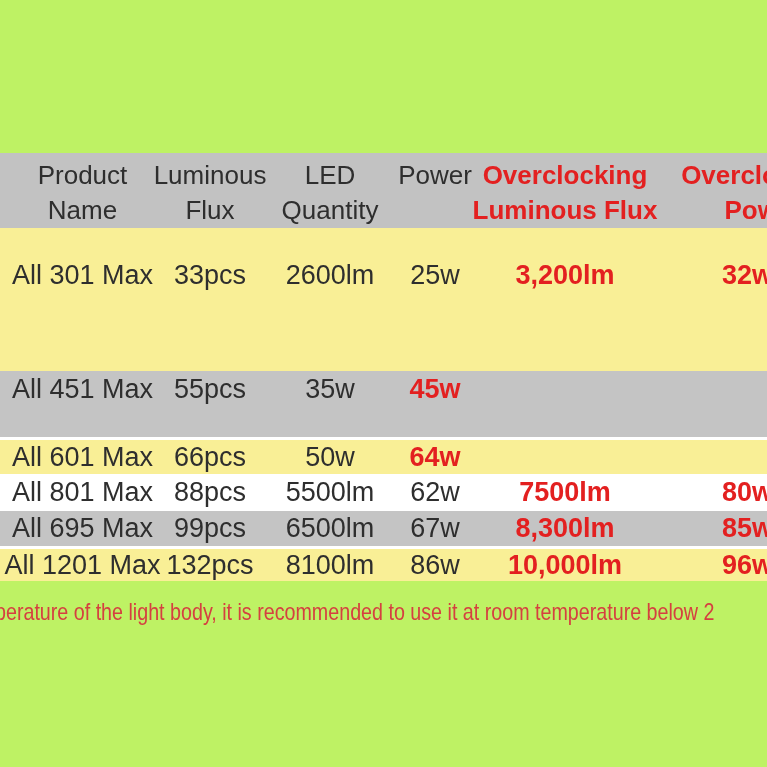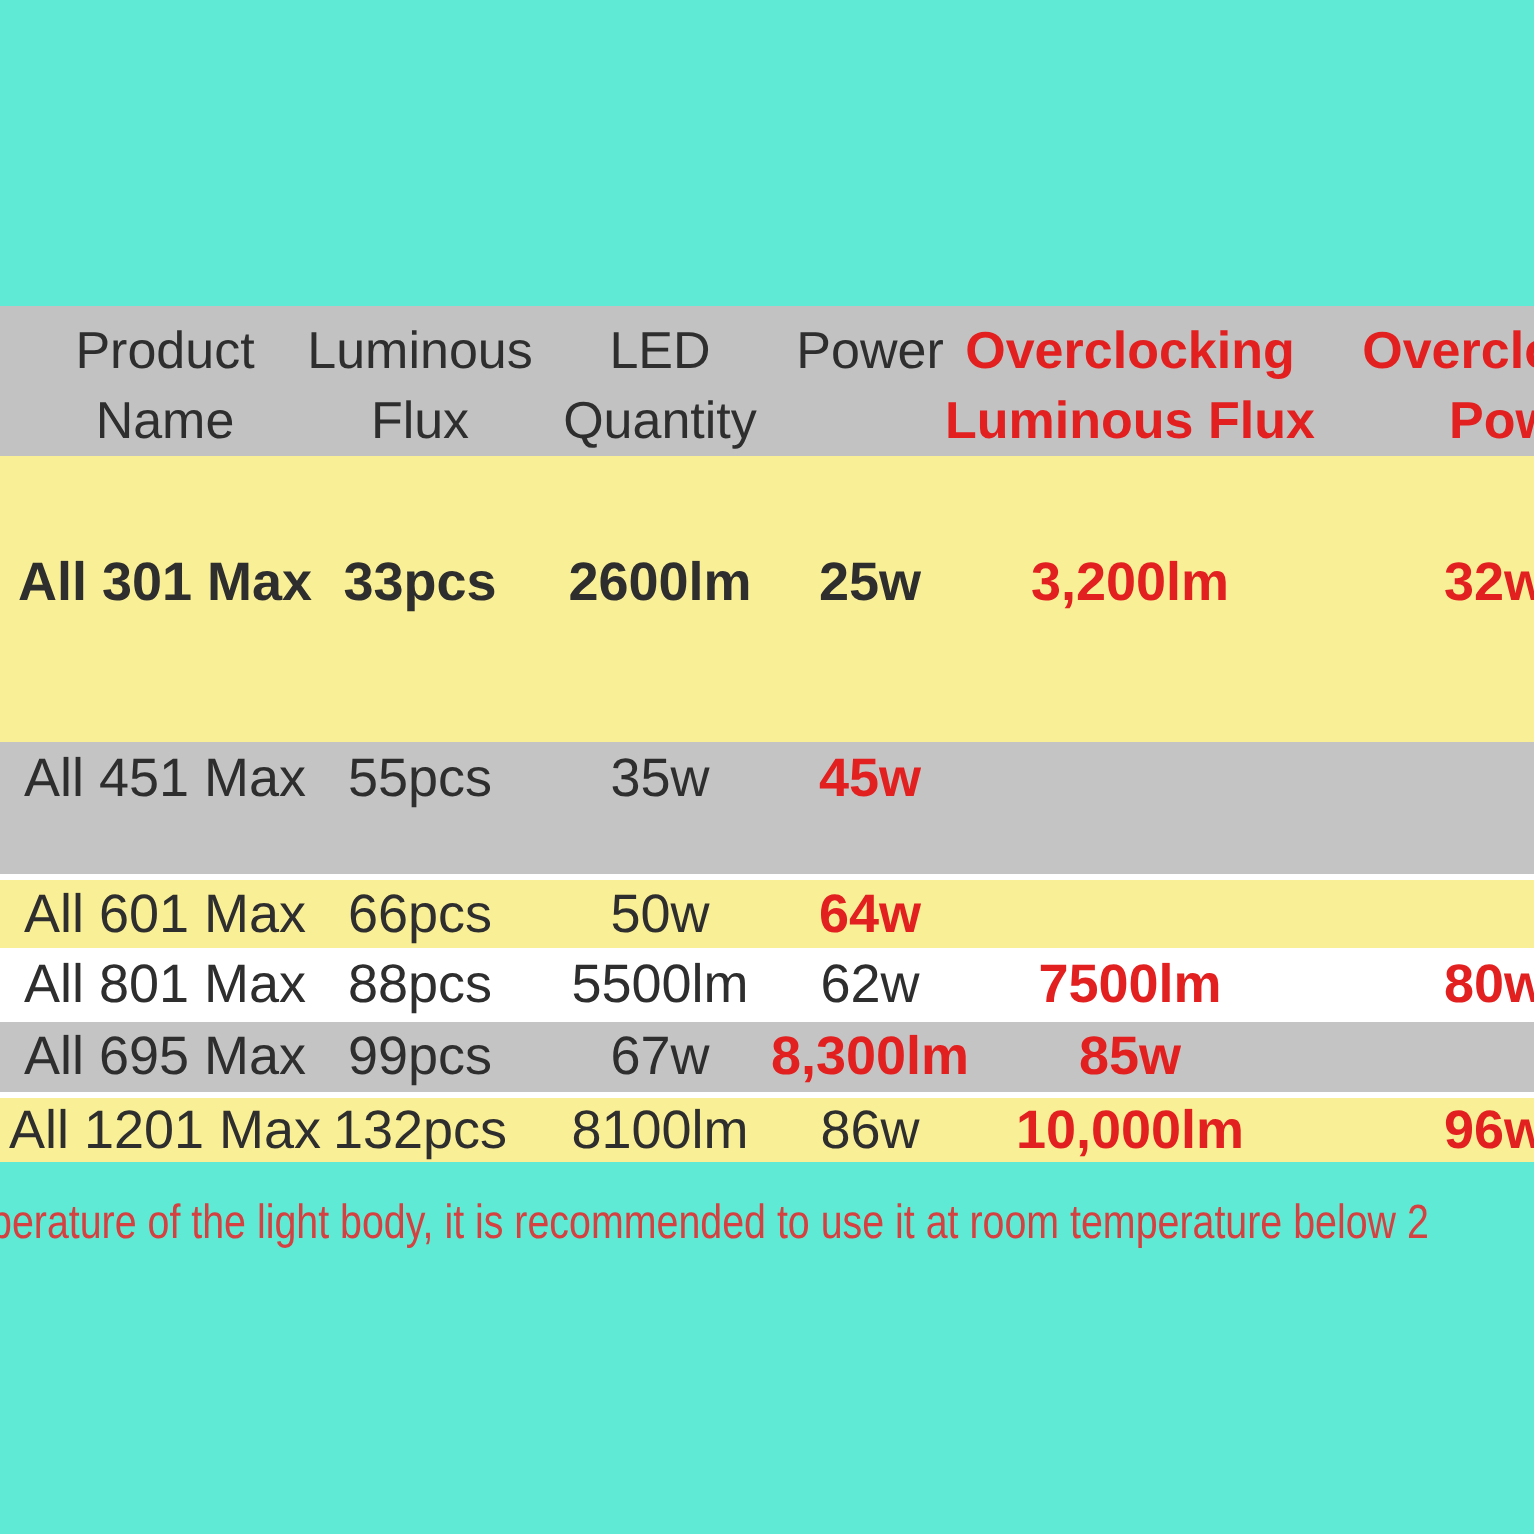--- a/index.html
+++ b/index.html
@@ -3,21 +3,21 @@
 <meta charset="utf-8">
 <style>
   * { margin:0; padding:0; box-sizing:border-box; }
   html,body { width:767px; height:767px; }
   body {
     font-family:"Liberation Sans", sans-serif;
     background:#ffffff;
     position:relative;
     overflow:hidden;
   }
-  .stage { position:absolute; inset:0; width:767px; height:767px; background:#5eead4; overflow:hidden; }
+  .stage { position:absolute; inset:0; width:767px; height:767px; background:#bef264; overflow:hidden; }
 
   .spec-table { position:absolute; top:153px; left:0; width:830px; }
 
   .grid-row {
     display:grid;
     grid-template-columns:165px 90px 150px 60px 200px 165px;
     width:830px;
   }
   .cell {
     display:flex; align-items:center; justify-content:center;
@@ -40,21 +40,21 @@
     justify-content:flex-start;
     font-size:26px;
     line-height:35px;
     font-weight:500;
   }
   .thead .cell.red { font-weight:700;justify-content:flex-end; }
   .thead .cell.oc-power { transform:translateX(16px); }
 
   
   .row-1 { height:143px; background:#f9ef96; }
-  .row-1 .cell { align-items:flex-start; padding-top:49px;font-weight:bold; }
+  .row-1 .cell { align-items:flex-start; padding-top:33px; }
   .row-2 { height:66px;  background:#c4c4c4; }
   .row-2 .cell { align-items:flex-start; padding-top:4px; }
   .row-3 { height:37px;  background:#f9ef96; border-top:3px solid #ffffff; }
   .row-4 { height:37px;  background:#ffffff; }
   .row-5 { height:35px;  background:#c4c4c4; }
   .row-6 { height:35px;  background:#f9ef96; border-top:3px solid #ffffff; }
 
   
   .footnote {
     position:absolute;
@@ -130,20 +130,21 @@
       <div class="cell">88pcs</div>
       <div class="cell">5500lm</div>
       <div class="cell">62w</div>
       <div class="cell red">7500lm</div>
       <div class="cell red">80w</div>
     </div>
 
     <div class="grid-row row-5">
       <div class="cell">All 695 Max</div>
       <div class="cell">99pcs</div>
+      <div class="cell">6500lm</div>
       <div class="cell">67w</div>
       <div class="cell red">8,300lm</div>
       <div class="cell red">85w</div>
     </div>
 
     <div class="grid-row row-6">
       <div class="cell">All 1201 Max</div>
       <div class="cell">132pcs</div>
       <div class="cell">8100lm</div>
       <div class="cell">86w</div>

